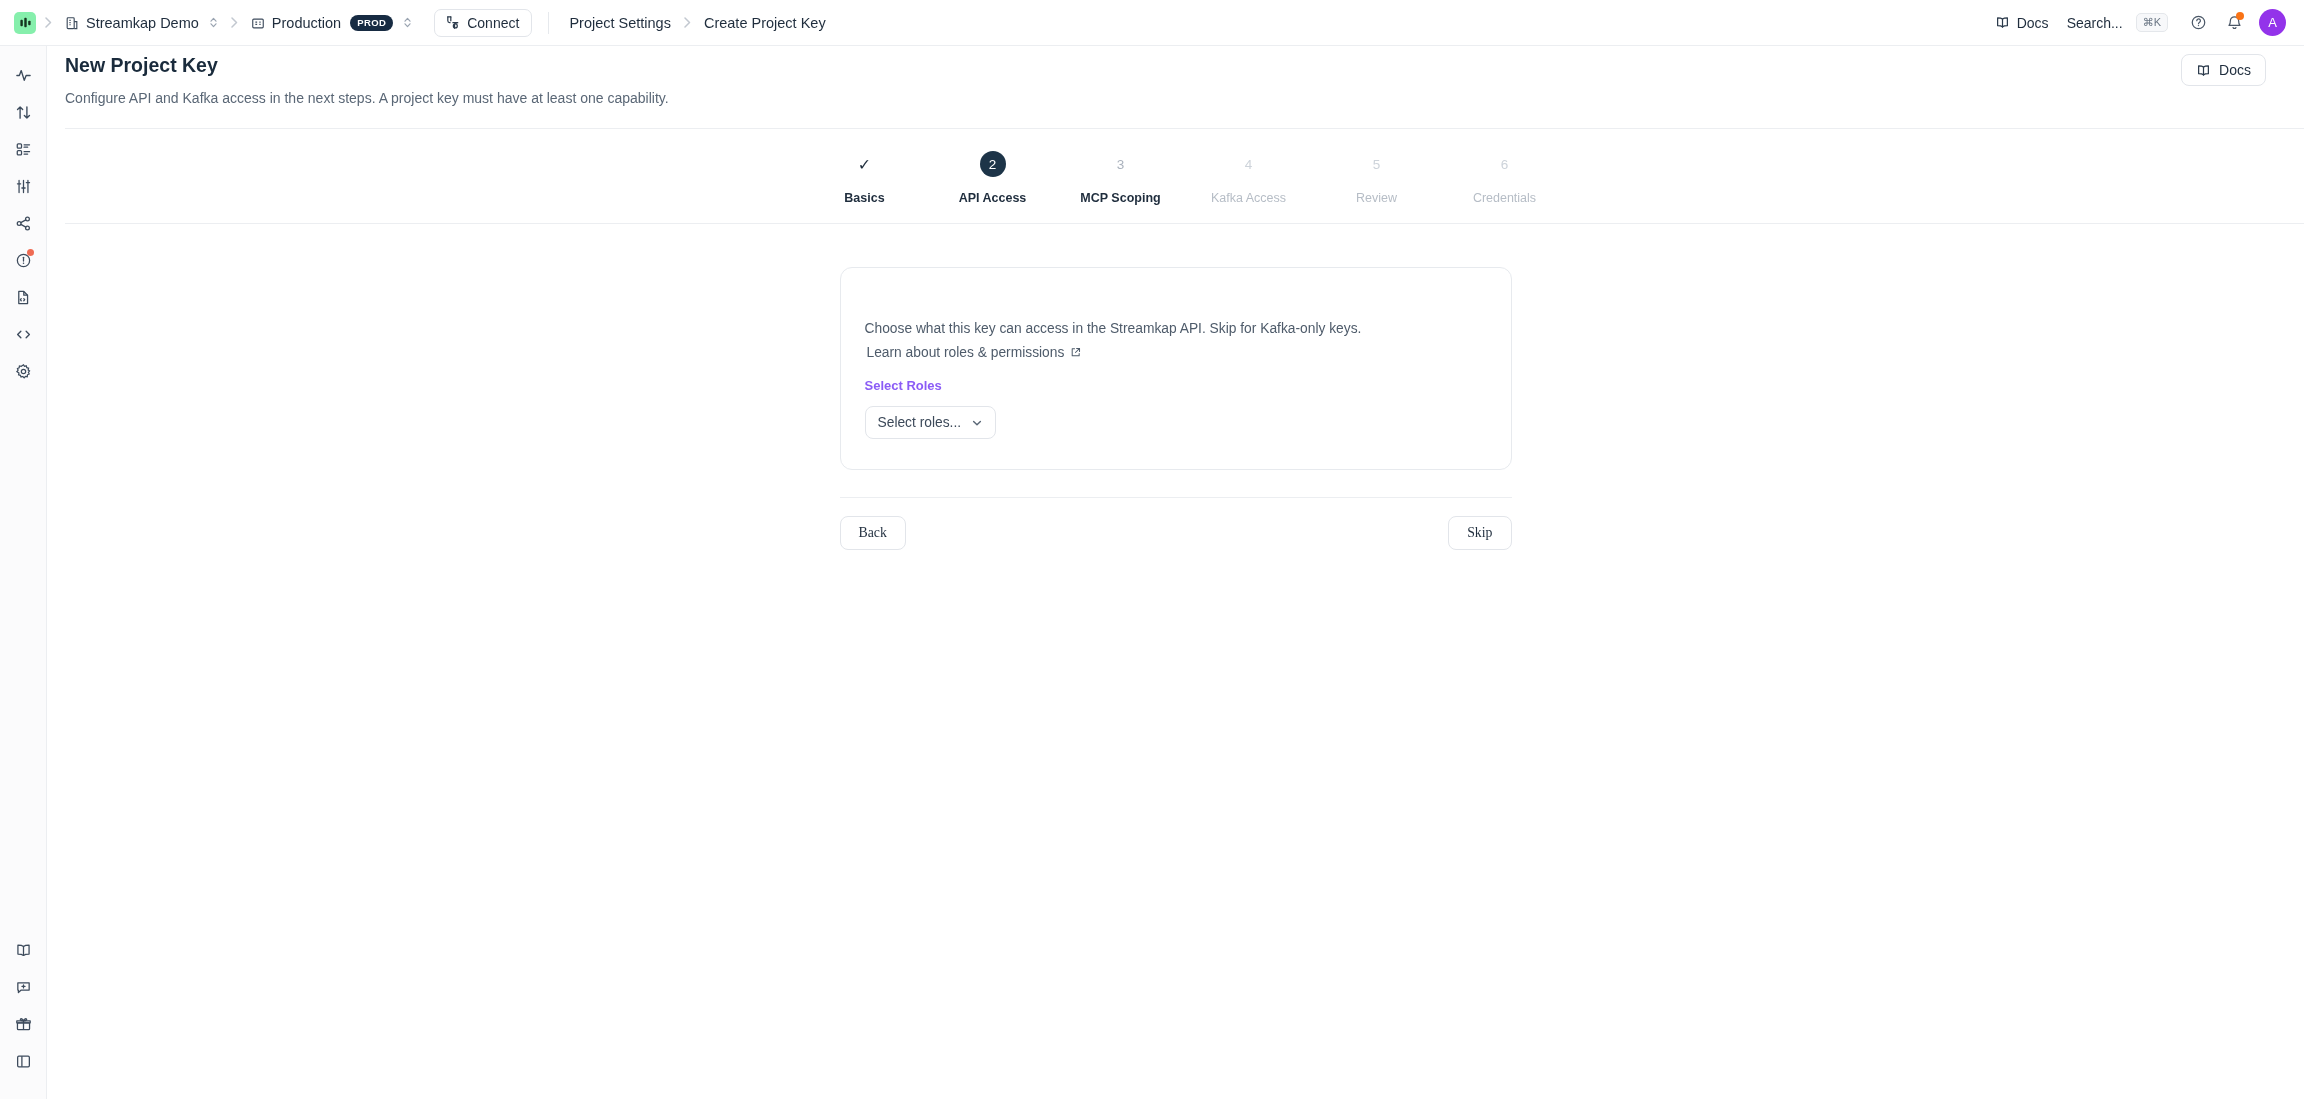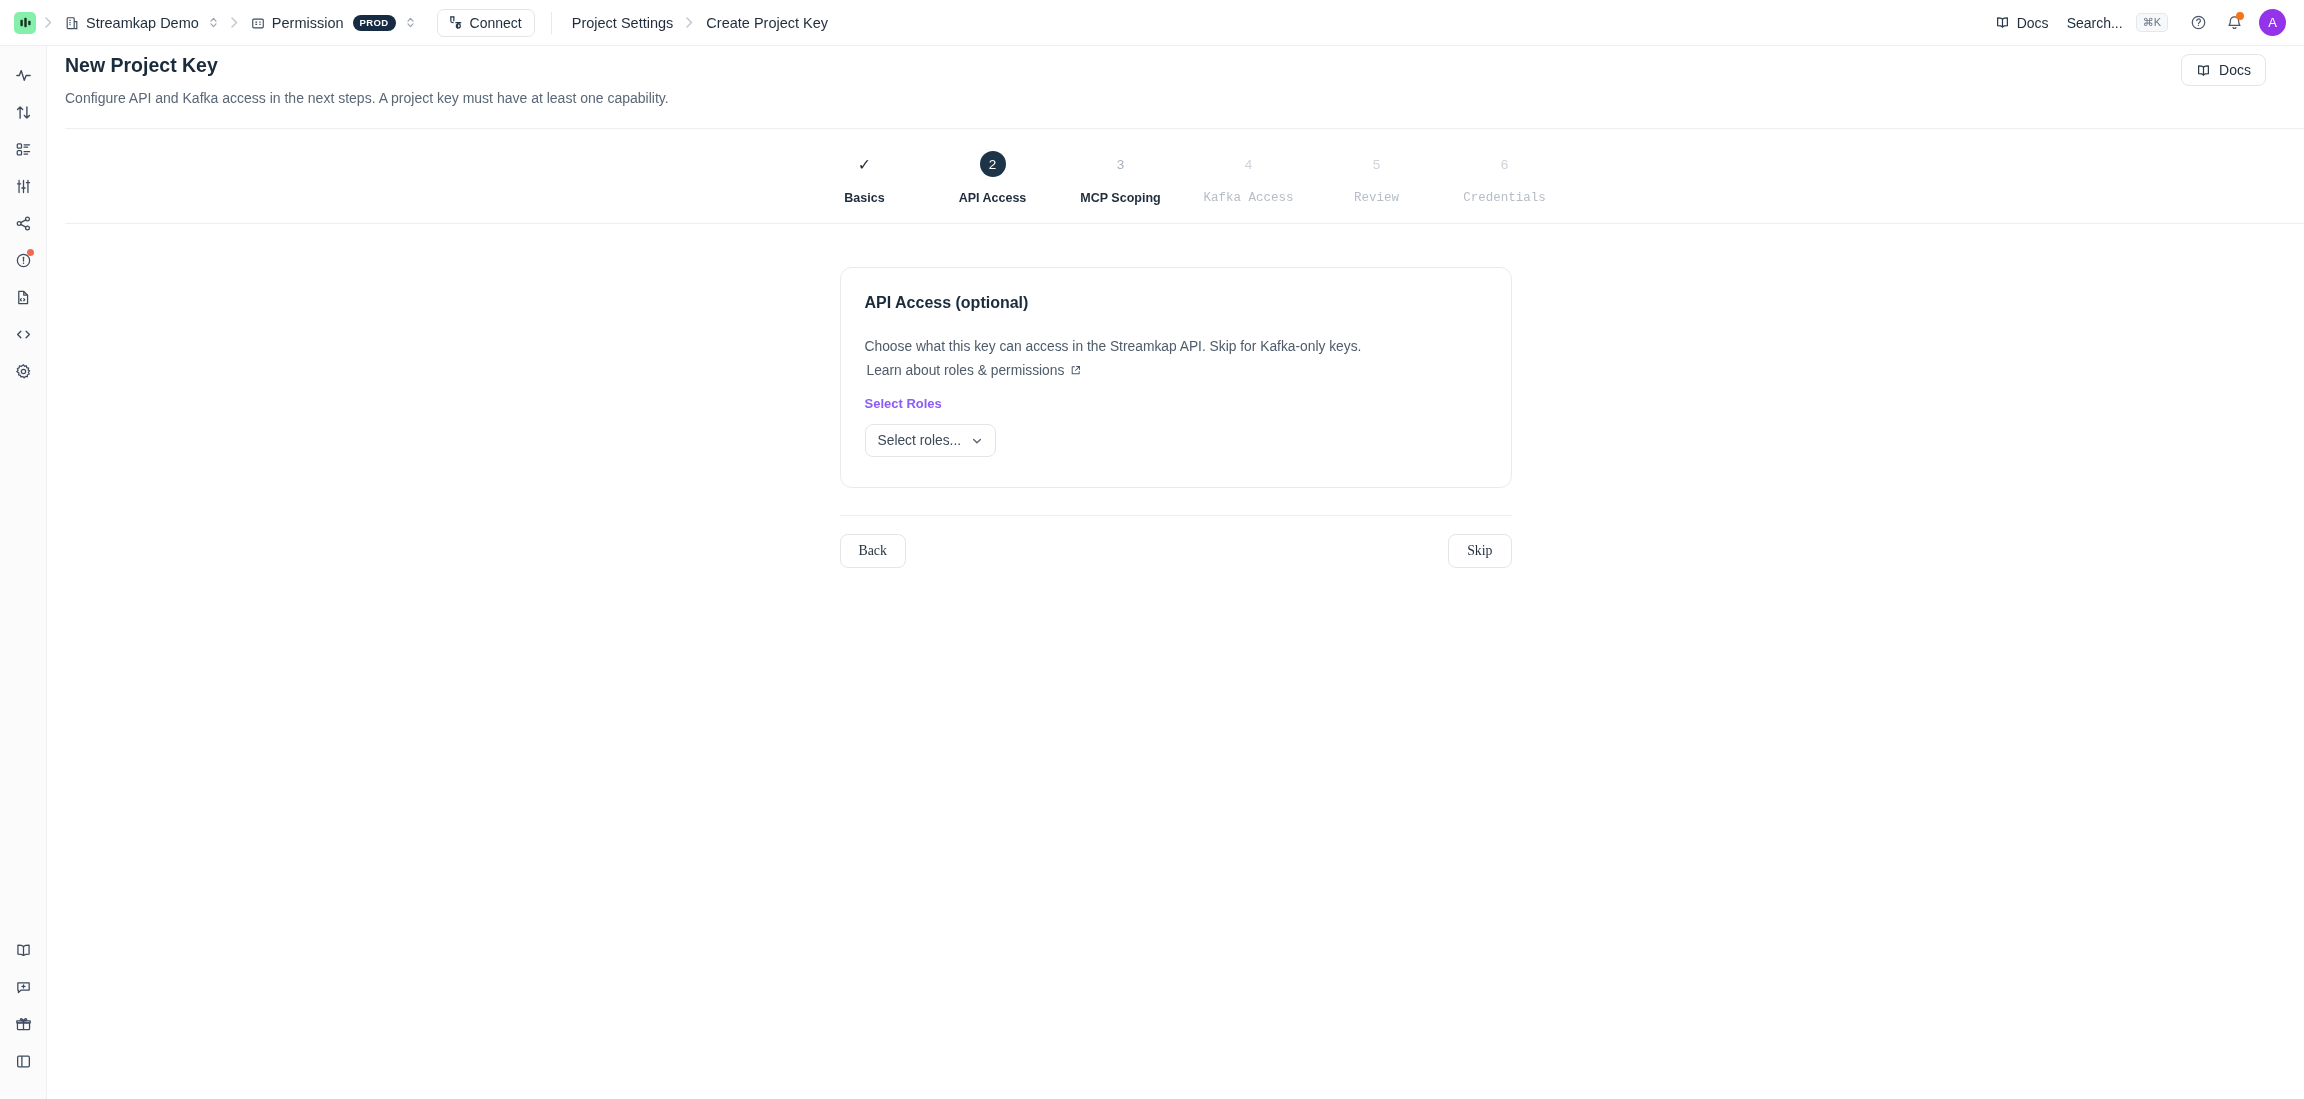--- a/index.html
+++ b/index.html
@@ -139,21 +139,21 @@
     font-size: 13.5px; margin-bottom: 14px;
   }
   .step-circle.done { background: transparent; color: #1f2d3d; font-size: 16px; }
   .step-circle.active { background: #1d3448; color: #ffffff; }
   .step-circle.next { background: transparent; color: #aab2bd; }
   .step-circle.todo { background: transparent; color: #cdd3da; }
   .step-label { font-size: 12.5px; font-weight: bold; }
   .step-label.done { color: #1f2d3d; }
   .step-label.active { color: #1f2d3d; }
   .step-label.next { color: #1f2d3d; }
-  .step-label.todo { color: #b6bdc6; font-weight: normal; font-family: Liberation Mono, monospace; }
+  .step-label.todo { color: #b6bdc6; font-weight: normal; }
 
   
   .card-wrap { display: flex; justify-content: center; padding-top: 43px; }
   .card {
     width: 672px; background: #ffffff;
     border: 1px solid #e7eaee; border-radius: 12px;
     padding: 26px 24px 30px 24px;
   }
   .card-title { font-size: 16px; font-weight: bold; color: #1a2b3c; }
   .card-desc { font-size: 13.8px; color: #4e5b6a; margin-top: 27px; }
@@ -236,21 +236,21 @@
       </svg>
   </span>
 
   <div class="crumb">
     <span>
       <svg width="14" height="14" viewBox="0 0 16 16" fill="none" stroke="#3d4b5c" stroke-width="1.3">
         <rect x="2" y="3.5" width="12" height="10" rx="1.2"></rect>
         <path d="M5 7h2M5 9.5h2M9.5 7h1.5M9.5 9.5h1.5"></path>
       </svg>
     </span>
-    <span>Permission</span>
+    <span>Production</span>
     <span class="badge-prod">PROD</span>
     <span class="updown">
       <svg width="9" height="13" viewBox="0 0 9 13">
           <path d="M2 5.2L4.5 2.4 7 5.2M2 7.8l2.5 2.8L7 7.8" stroke="#9aa4b1" stroke-width="1.2" fill="none" stroke-linecap="round" stroke-linejoin="round"></path>
         </svg>
     </span>
   </div>
 
   <div class="connect-btn">
     <span>
@@ -488,21 +488,20 @@
     </div>
 
     <div class="step">
       <div class="step-circle todo">6</div>
       <div class="step-label todo">Credentials</div>
     </div>
   </div>
 
   <div class="card-wrap">
     <div class="card">
-      <div class="card-title">API Access (optional)</div>
       <div class="card-desc">Choose what this key can access in the Streamkap API. Skip for Kafka-only keys.</div>
       <div class="card-link">
         <span>Learn about roles &amp; permissions</span>
         <span>
           <svg width="11" height="11" viewBox="0 0 12 12" fill="none" stroke="#4e5b6a" stroke-width="1.1" stroke-linecap="round" stroke-linejoin="round">
             <path d="M5 2H2.4v7.6H10V7"></path>
             <path d="M7.2 1.6H10.4v3.2M10.4 1.6L6 6"></path>
           </svg>
         </span>
       </div>

